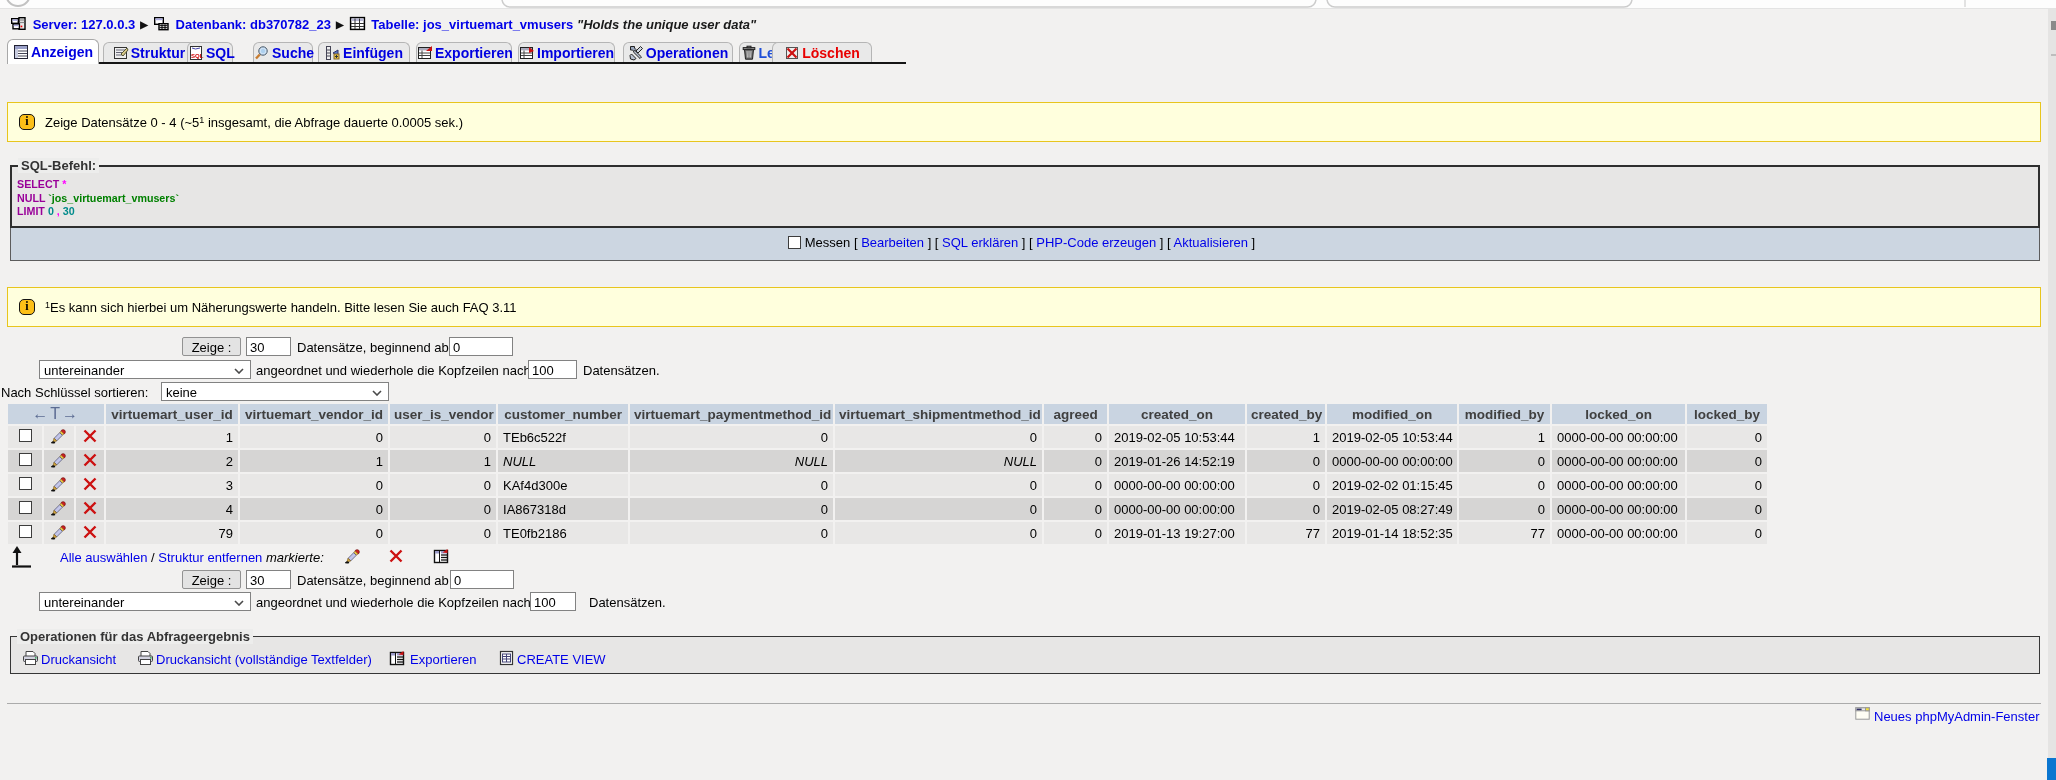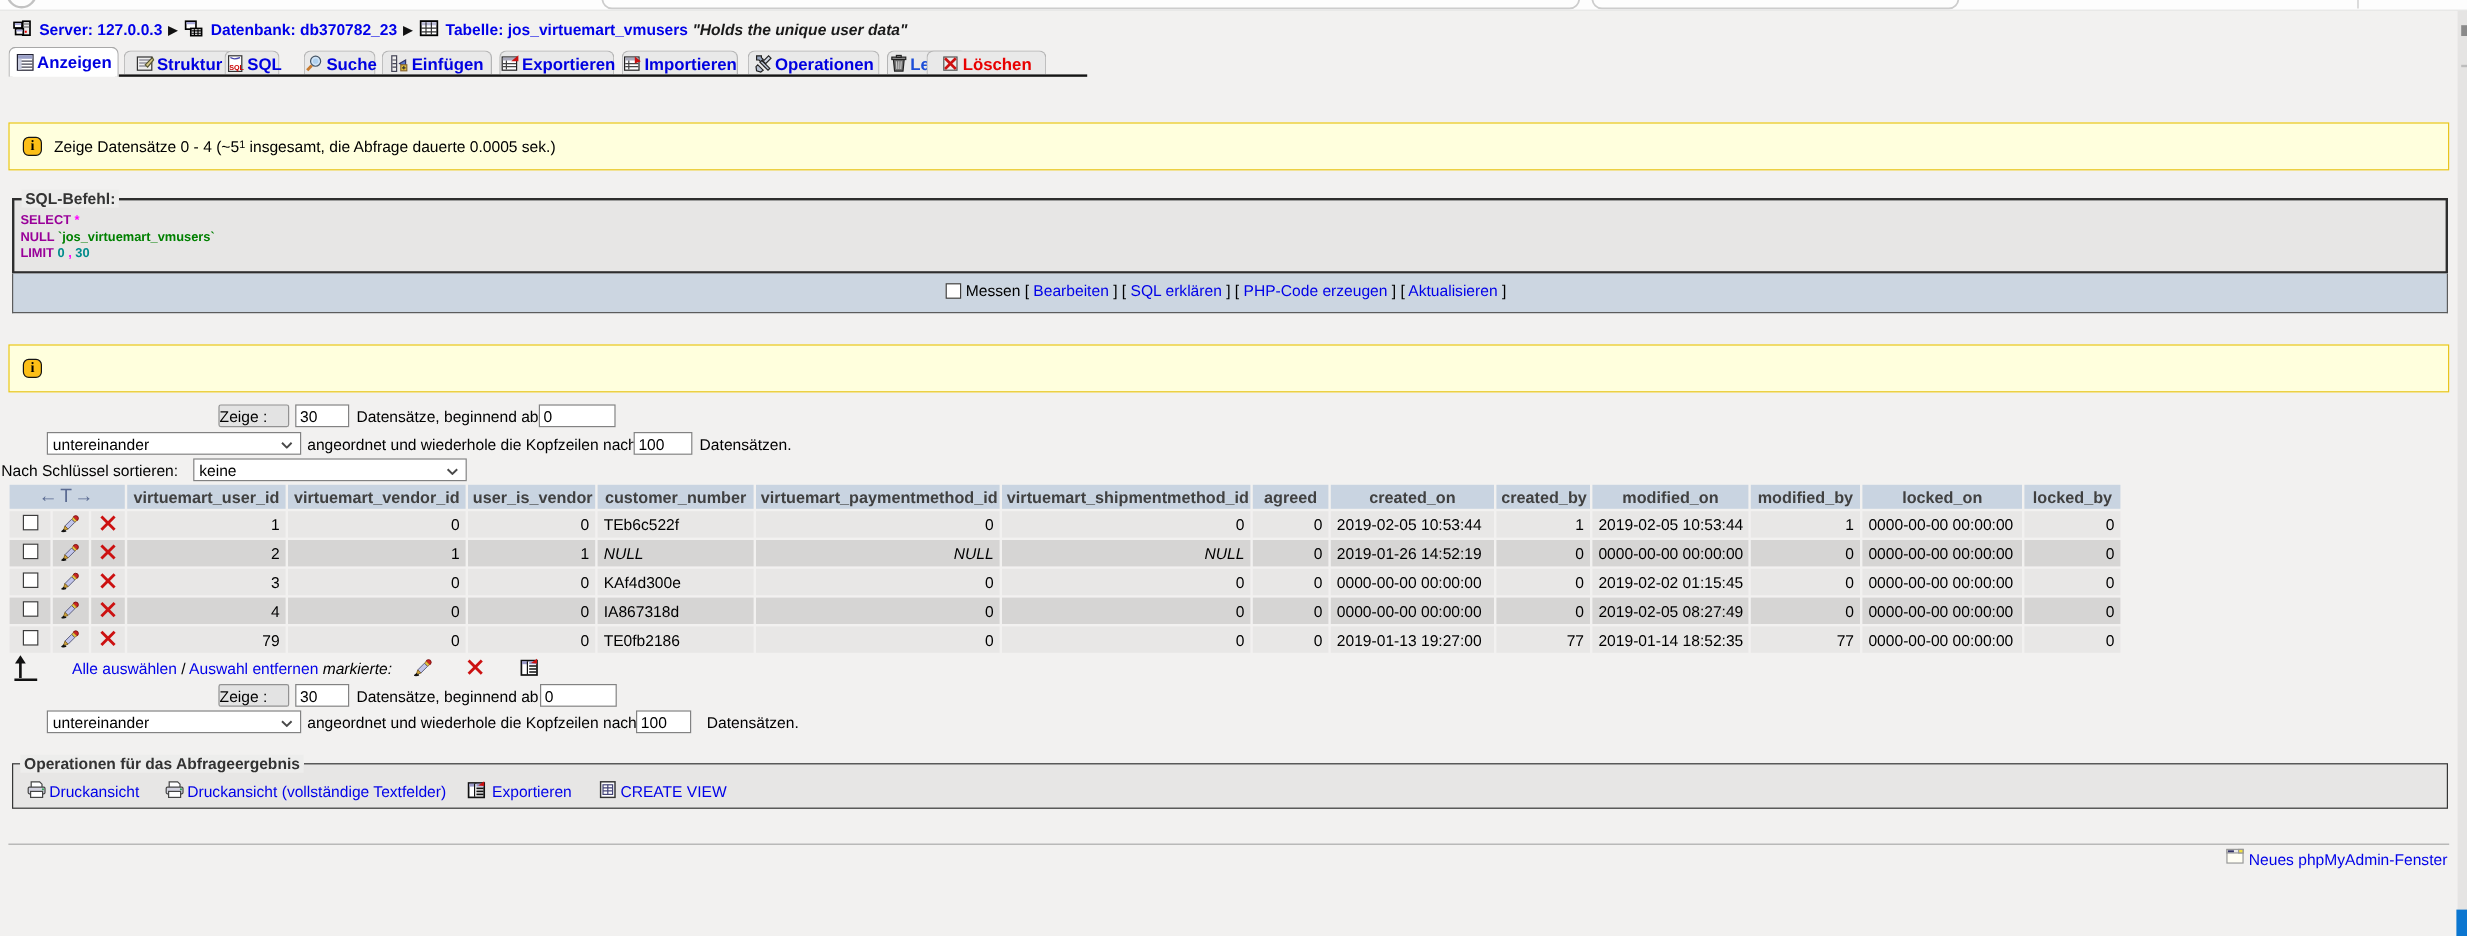--- a/index.html
+++ b/index.html
@@ -24,21 +24,21 @@
 fieldset{position:absolute;border:1px solid #363636}
 legend{font-weight:bold;color:#333;font-size:13px;padding:0 3px;margin-left:6px;background:#ededec}
 #sqlfs{left:10px;top:158px;width:2030px;height:70px;background:#e7e6e5;border:2px solid #2e2e2e}
 #sqlcode{position:absolute;left:17px;top:178px;z-index:2;font-weight:bold;font-size:10.7px;line-height:13.5px;white-space:pre}
 .kw{color:#990099}.pu{color:#ff00ff}.id{color:#008000}.nu{color:#008b8b}
 #sqlfooter{position:absolute;left:10px;top:228px;width:2030px;height:33px;background:#ccd6e1;border:1px solid #5c5c5c;border-top:none;text-align:center;padding:7px 7px 0 0;font-size:13px}
 #sqlfooter .cb{display:inline-block;vertical-align:-2px;margin-right:4px}
 .cb{width:13px;height:13px;background:#fff;border:1.4px solid #3d3d3d;display:inline-block}
 
 .frow{position:absolute;white-space:nowrap;font-size:13px}
-.btn{position:absolute;height:19px;background:#e3e3e3;border:1px solid #929292;border-radius:2px;font-size:13px;padding-top:2px}
+.btn{position:absolute;height:19px;background:#e3e3e3;border:1px solid #929292;border-radius:2px;font-size:13px;text-align:center;padding-top:2px}
 .inp{position:absolute;height:19px;background:#fff;border:1px solid #828282;font-size:13px;padding:2px 0 0 3px}
 .sel{position:absolute;height:19px;background:#fff;border:1px solid #828282;font-size:13px;padding:2px 0 0 4px}
 .sel svg{position:absolute;right:6px;top:7px}
 
 #dtable{position:absolute;left:6px;top:402px;border-spacing:2px;table-layout:fixed;width:1763px}
 #dtable th{background:#c9d4e1;height:20px;font-weight:bold;font-size:13.5px;color:#404040;padding:0 4px;overflow:hidden;white-space:nowrap}
 #dtable td{height:22px;padding:0 5px;font-size:13px;overflow:hidden;white-space:nowrap}
 #dtable tr.o td{background:#e8e7e6}
 #dtable tr.e td{background:#d6d5d4}
 #dtable td.r{text-align:right}
@@ -166,20 +166,21 @@
 <fieldset id="sqlfs">
     <legend>SQL-Befehl:</legend>
   </fieldset>
 <div id="sqlcode"><span class="kw">SELECT </span><span class="pu">*</span>
 <span class="kw">NULL </span><span class="id">`jos_virtuemart_vmusers`</span>
 <span class="kw">LIMIT </span><span class="nu">0 </span><span class="pu">, </span><span class="nu">30</span></div>
 <div id="sqlfooter"><span class="cb"></span>Messen [ <a>Bearbeiten</a> ] [ <a>SQL erklären</a> ] [ <a>PHP-Code erzeugen</a> ] [ <a>Aktualisieren</a> ]</div>
 
 <div class="notice" style="top:287px">
     <span class="ii"></span>
+    <span class="ntext"><sup>1</sup>Es kann sich hierbei um Näherungswerte handeln. Bitte lesen Sie auch FAQ 3.11</span>
   </div>
 
 <div id="formrows">
 <div class="btn" style="left:182px;top:337px;width:59px">Zeige :</div>
 <div class="inp" style="left:246px;top:337px;width:45px">30</div>
 <div class="frow" style="left:297px;top:340px">Datensätze, beginnend ab</div>
 <div class="inp" style="left:449px;top:337px;width:64px">0</div>
 <div class="sel" style="left:39px;top:360px;width:212px">untereinander<svg width="10" height="6" viewBox="0 0 10 6">
         <path d="M1 1 L5 5 L9 1" fill="none" stroke="#4a4a4a" stroke-width="1.6"></path>
       </svg></div>
@@ -371,21 +372,21 @@
       </tr>
 </tbody>
   </table>
 
 <div id="withsel">
 <svg class="abs" style="left:9px;top:544px" width="26" height="24" viewBox="0 0 26 24">
       <path d="M3 22.5 L22 22.5" stroke="#111" stroke-width="2.2"></path>
       <path d="M8 21 L8 7" stroke="#111" stroke-width="2.2"></path>
       <path d="M3.5 9 L8 2 L12.5 9 Z" fill="#111"></path>
     </svg>
-<div class="frow" style="left:60px;top:550px"><a>Alle auswählen</a> / <a>Auswahl entfernen</a> <span style="font-style:italic">markierte:</span></div>
+<div class="frow" style="left:60px;top:550px"><a>Alle auswählen</a> / <a>Struktur entfernen</a> <span style="font-style:italic">markierte:</span></div>
 <svg class="abs" style="left:345px;top:548px" width="16" height="16" viewBox="0 0 16 16">
       <circle cx="12.1" cy="3.9" r="2.2" fill="#cc2222" stroke="#7a1010" stroke-width="0.8"></circle>
       <path d="M8.7 4.7 L11.3 7.3 L12.8 5.8 L10.2 3.2 Z" fill="#e9c63f" stroke="#97742c" stroke-width="0.7"></path>
       <path d="M3.1 10.3 L8.7 4.7 L11.3 7.3 L5.7 12.9 Z" fill="#c2c5ea" stroke="#585b78" stroke-width="0.8"></path>
       <path d="M3.1 10.3 L5.7 12.9 L1.9 14.1 Z" fill="#d7a93c" stroke="#7c5c1d" stroke-width="0.7"></path>
       <path d="M2.6 13.4 L0.9 14.7 Q2.4 15.1 4.1 14.3" stroke="#111" fill="none" stroke-width="1.3"></path>
     </svg>
 <svg class="abs" style="left:389px;top:549px" width="14" height="14" viewBox="0 0 14 14">
       <path d="M1.5 1.5 L12.5 12.5 M12.5 1.5 L1.5 12.5" stroke="#cc1111" stroke-width="2.4"></path>
     </svg>

